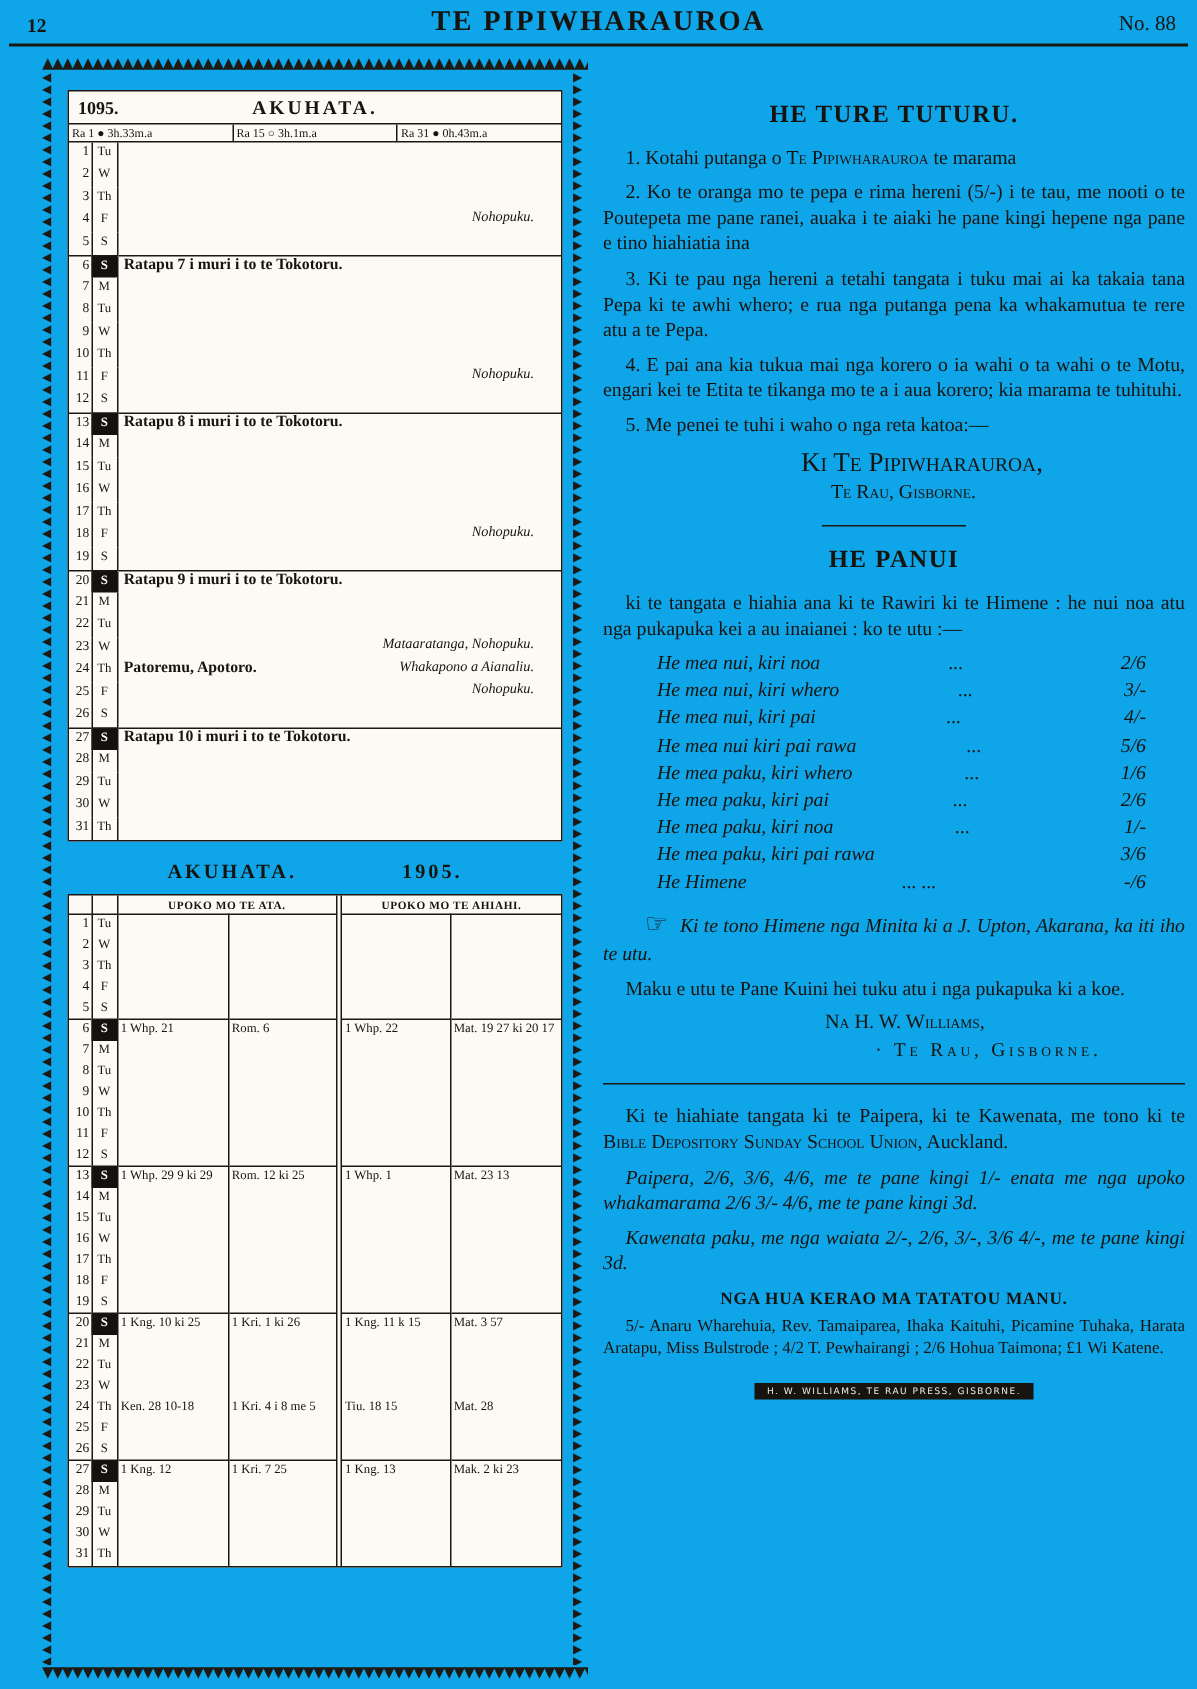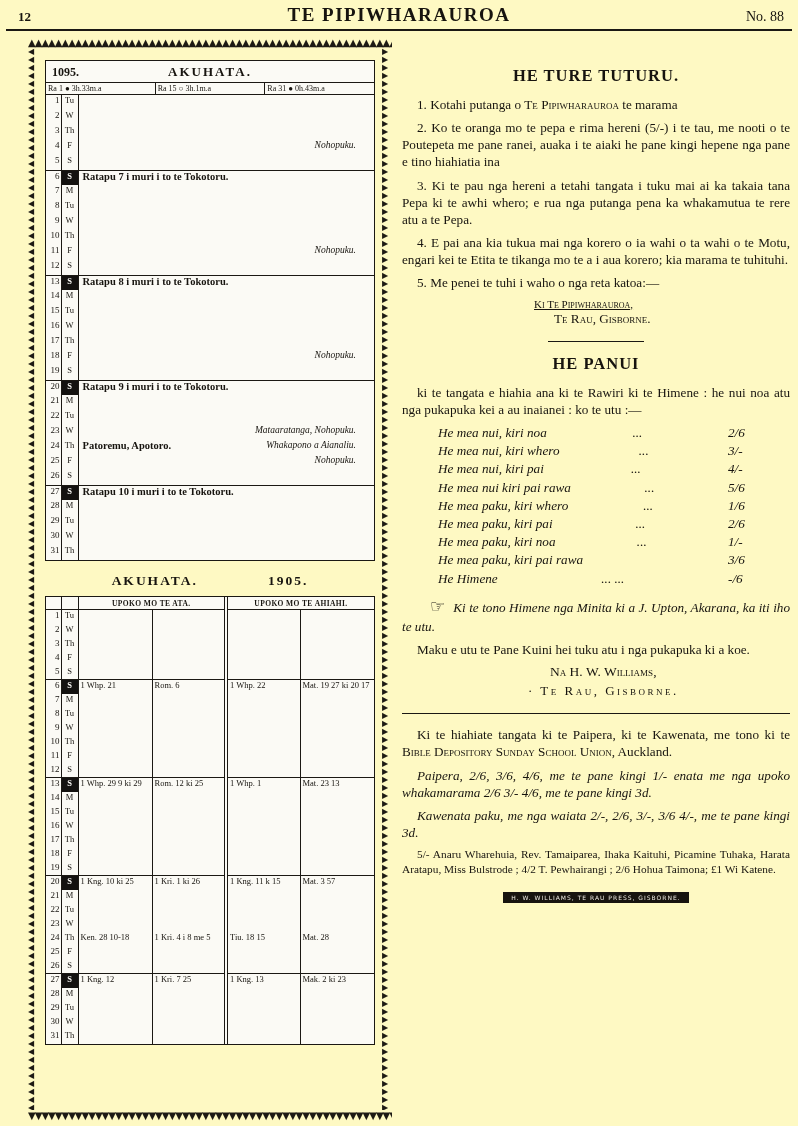--- a/index.html
+++ b/index.html
@@ -1,19 +1,19 @@
 <!DOCTYPE html>
 <html><head>
 <meta charset="utf-8">
 <style>
   * { margin:0; padding:0; box-sizing:border-box; }
   html,body { background:#8a8a8a; }
   body { font-family:"Liberation Serif","DejaVu Serif",serif; }
   .page { position:relative; width:798px; height:1126px; margin:0 auto;
-          background:#fef9c3; color:#17140f; overflow:hidden; }
+          background:#0ea5e9; color:#17140f; overflow:hidden; }
 
   
   .masthead { position:absolute; top:4px; left:0; right:0; height:24px; }
   .pg-num  { position:absolute; left:18px; top:5px; font-size:13px; font-weight:bold; }
   .paper-title { position:absolute; left:0; right:0; text-align:center;
                  font-size:19px; font-weight:bold; letter-spacing:1.5px; }
   .issue   { position:absolute; right:14px; top:5px; font-size:14px; }
   .header-rule { position:absolute; top:29px; left:6px; right:6px; border-top:2px solid #1b1813; }
 
   .columns { position:absolute; top:34px; left:0; right:0; bottom:0; }
@@ -62,33 +62,33 @@
   td.rcell.lastcol { border-right:none; }
 
   
   .right-col { position:absolute; left:402px; top:24px; width:388px; }
   .h-big { text-align:center; font-size:16.5px; font-weight:bold; letter-spacing:1px; margin:8px 0 10px; }
   .para { font-size:13.2px; line-height:1.3; text-align:justify; text-indent:15px; margin-bottom:6px; }
   .para.bold { font-weight:normal; }
   .para.small { font-size:11.3px; line-height:1.28; }
   .sc { font-variant:small-caps; }
   .i  { font-style:italic; }
-  .addr1 { margin:3px 0 0 132px; font-size:11px;text-decoration:underline; }
+  .addr1 { margin:3px 0 0 132px; font-size:18px; }
   .addr2 { margin:1px 0 8px 152px; font-size:13.2px; }
   .sec-rule { border-top:1px solid #1b1813; width:96px; margin:14px auto 12px; }
   .sec-rule.wide { width:100%; }
   #price-list { margin:2px 0 8px; }
   .prow { display:flex; font-style:italic; font-size:13.2px; line-height:1.38;
           padding-left:36px; padding-right:26px; }
   .pdots { flex:1; text-align:center; overflow:hidden; white-space:nowrap; }
-  .pprice { width:36px; }
+  .pprice { width:36px; text-align:right; }
   .hand { text-indent:28px; }
   .pointer { font-size:17px; font-style:normal; margin-right:8px; }
   .sig-name { margin:4px 0 0 148px; font-size:13.5px; font-variant:small-caps; }
-  .sig-place { margin:3px 0 6px 126px; font-size:13px; letter-spacing:2.5px; font-variant:small-caps; }
+  .sig-place { margin:3px 0 6px 126px; font-size:13px; letter-spacing:2.5px; font-variant:small-caps;text-align:center; }
   .h-small { text-align:center; font-size:11.5px; font-weight:bold; letter-spacing:.5px; margin:10px 0 5px; }
   .imprint { margin:16px auto 0; width:fit-content; background:#17140f; color:#efece4;
              font-size:6px; letter-spacing:1px; padding:2px 8px;
              font-family:"DejaVu Sans",sans-serif; }
 </style>
 </head>
 <body>
 
 <div class="page">
 
@@ -655,19 +655,20 @@
       <p class="sig-name">Na H. W. Williams,</p>
       <p class="sig-place">· Te Rau,   Gisborne.</p>
 
       <div class="sec-rule wide"></div>
 
       <p class="para"><span>Ki te hiahiate tangata ki te  Paipera, ki te Kawenata, me tono ki te </span><span class="sc">Bible Depository Sunday School Union</span><span>, Auckland.</span></p>
 
       <p class="para i">Paipera, 2/6, 3/6, 4/6, me te pane kingi 1/- enata me nga upoko whakamarama 2/6 3/- 4/6, me te pane kingi 3d.</p>
       <p class="para i">Kawenata paku, me nga waiata 2/-, 2/6, 3/-, 3/6 4/-, me te pane kingi 3d.</p>
 
+      <h3 class="h-small">NGA HUA KERAO MA TATATOU MANU.</h3>
       <p class="para small">5/- Anaru Wharehuia, Rev. Tamaiparea, Ihaka Kaituhi, Picamine Tuhaka, Harata Aratapu, Miss Bulstrode ;  4/2 T. Pewhairangi ;  2/6 Hohua Taimona;  £1 Wi Katene.</p>
 
       <div class="imprint">H. W. WILLIAMS, TE RAU PRESS, GISBORNE.</div>
 
     </main>
   </div>
 </div>
 
 </body></html>

